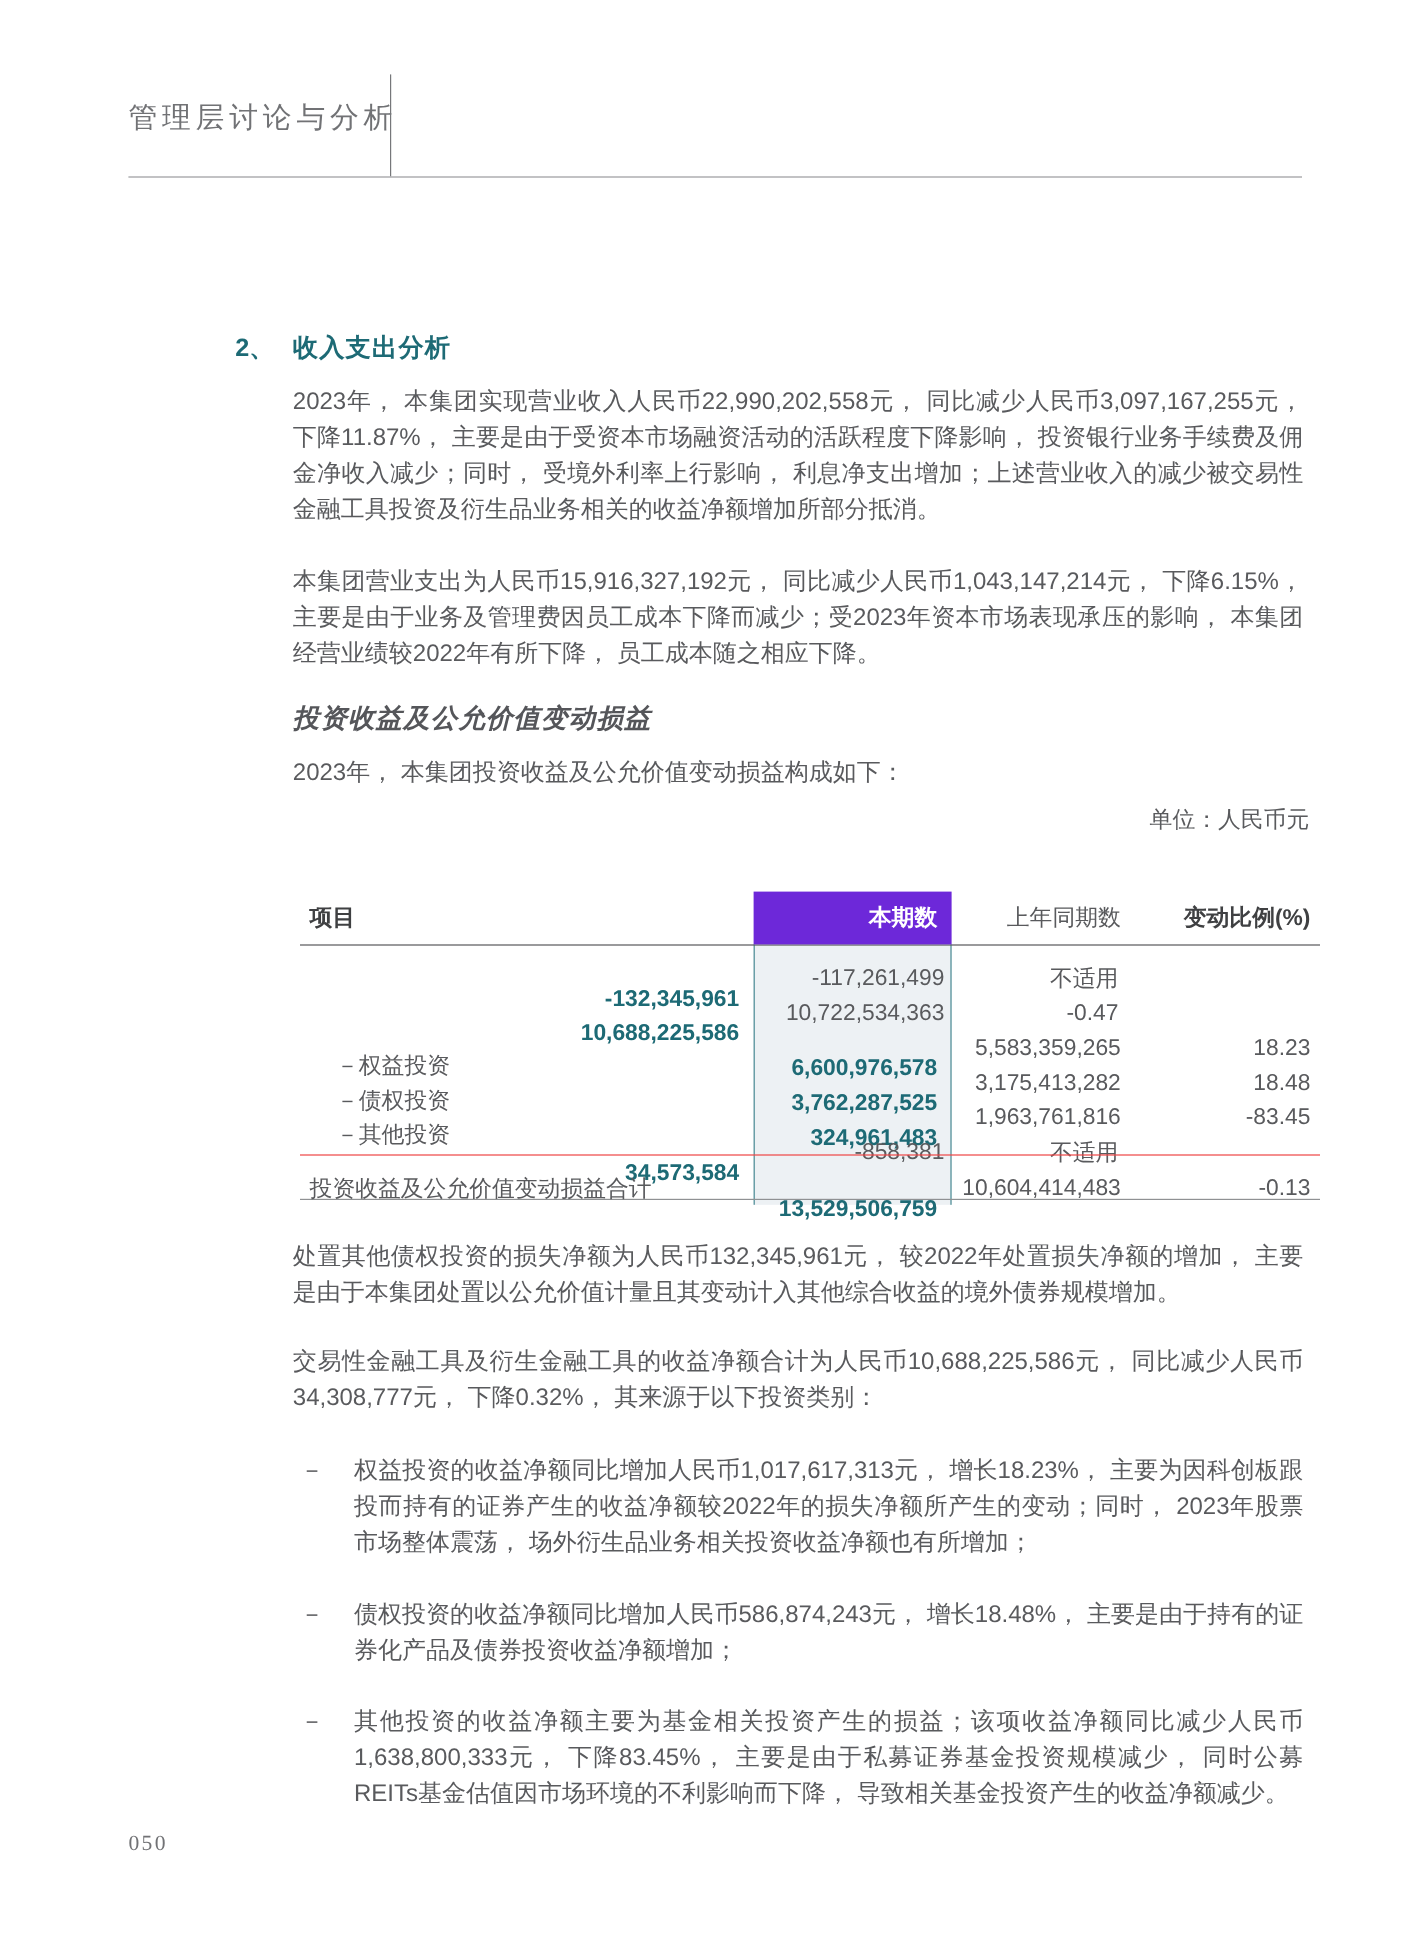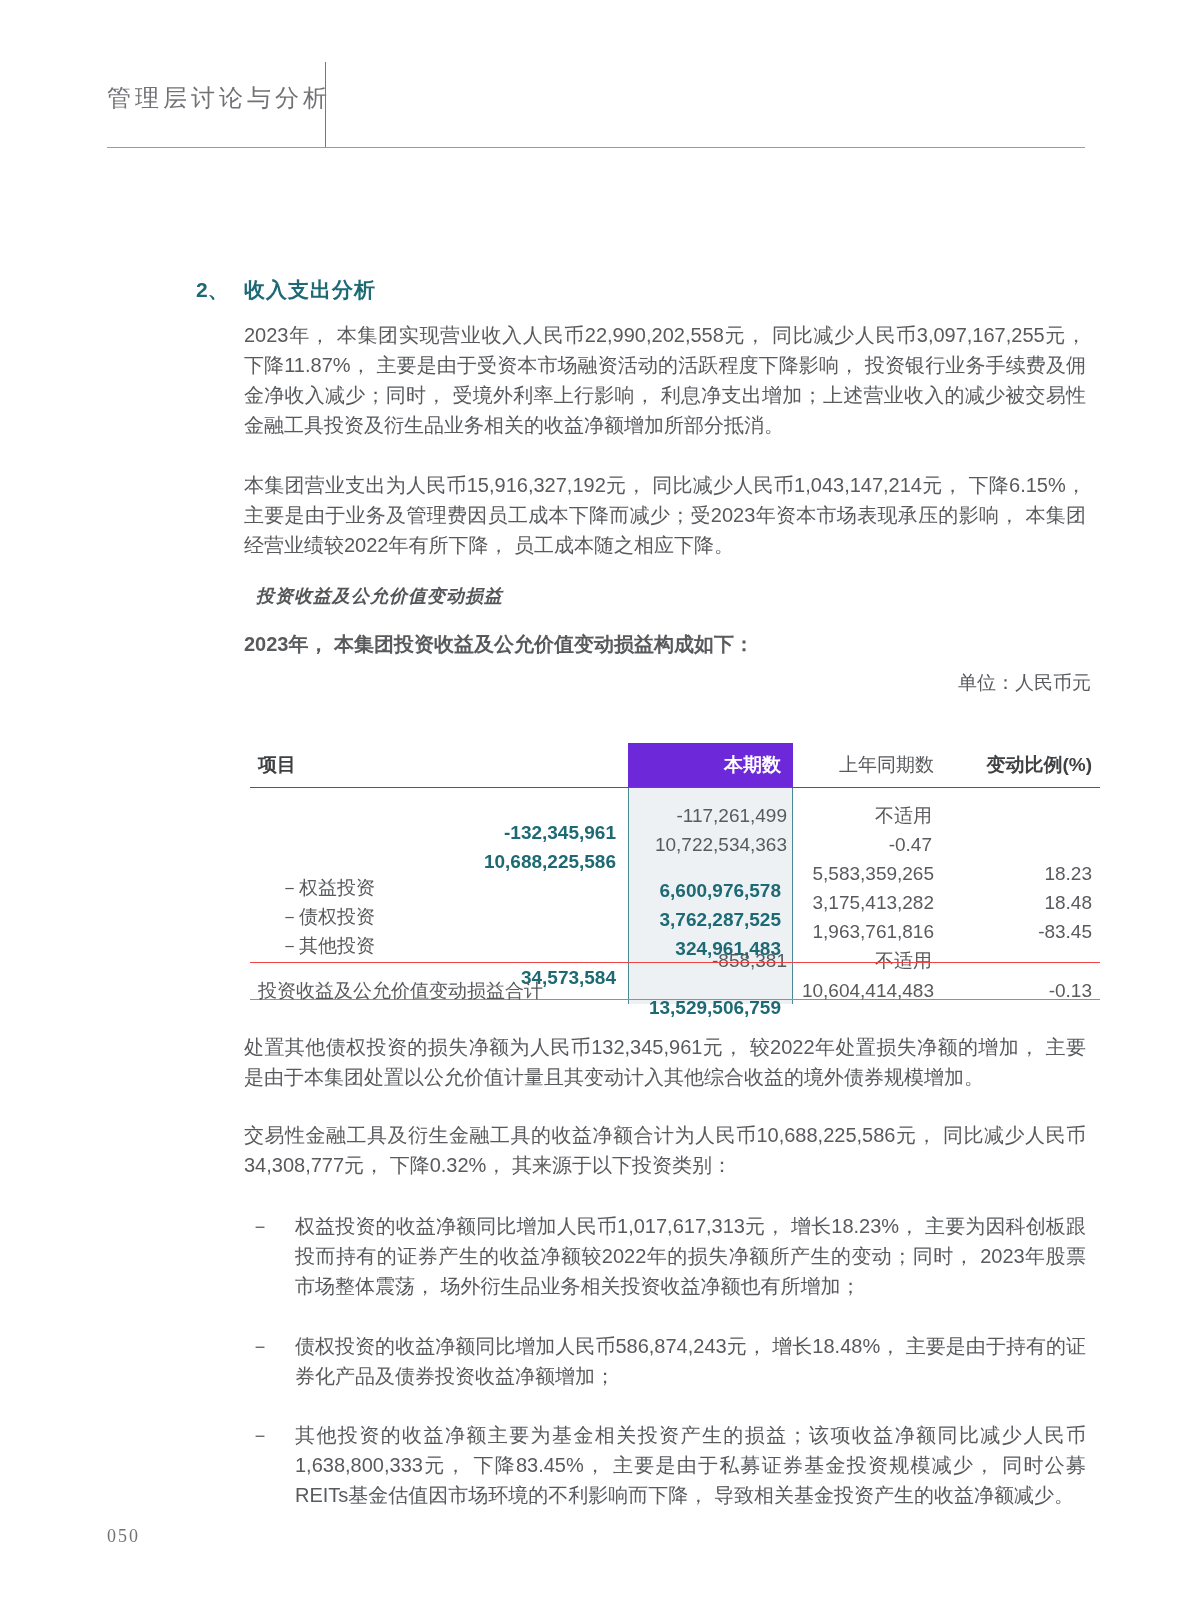--- a/index.html
+++ b/index.html
@@ -28,23 +28,23 @@
   .para{
     left:244px;width:842px;
     font-size:20px;line-height:30px;color:#595a5d;
     text-align:justify;text-justify:inter-ideograph;
   }
   .p1{top:320px;}
   .p2{top:470px;}
   .subtitle{
     left:244px;top:584px;
     font-family:"Liberation Serif","DejaVu Serif",serif;
-    font-style:italic;font-weight:600;font-size:18px;color:#55565a;letter-spacing:1px;margin-left:12px;
+    font-style:italic;font-weight:600;font-size:22px;color:#55565a;letter-spacing:1px;
   }
-  .intro{top:629px;font-weight:bold;}
+  .intro{top:629px;}
   .unit-label{left:244px;top:670px;width:847px;text-align:right;font-size:19px;color:#595a5d;}
   .p3{top:1032px;}
   .p4{top:1120px;}
 
   
   .bullet{left:244px;width:842px;font-size:20px;line-height:30px;color:#595a5d;
     text-align:justify;text-justify:inter-ideograph;}
   .bullet .dash{position:absolute;left:6px;top:0;}
   .bullet .btext{display:block;margin-left:51px;}
   .b1{top:1211px;}

